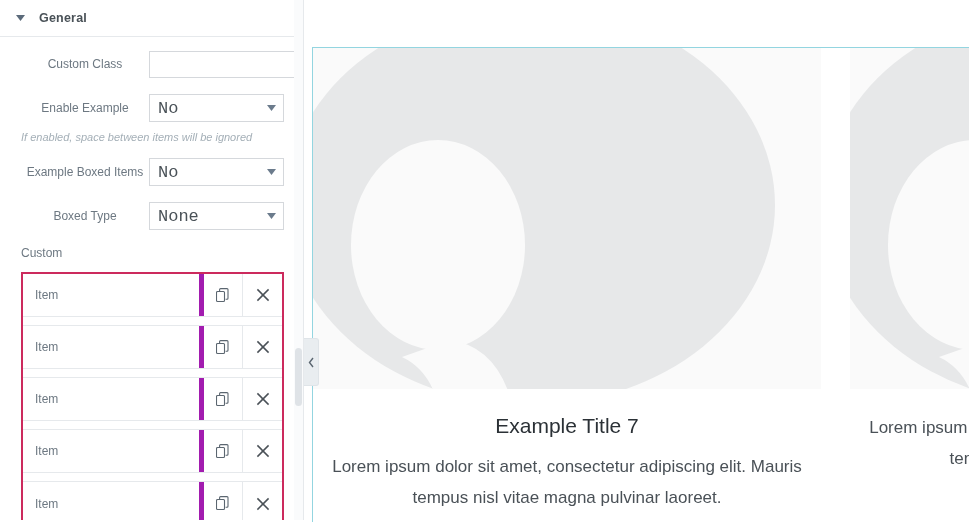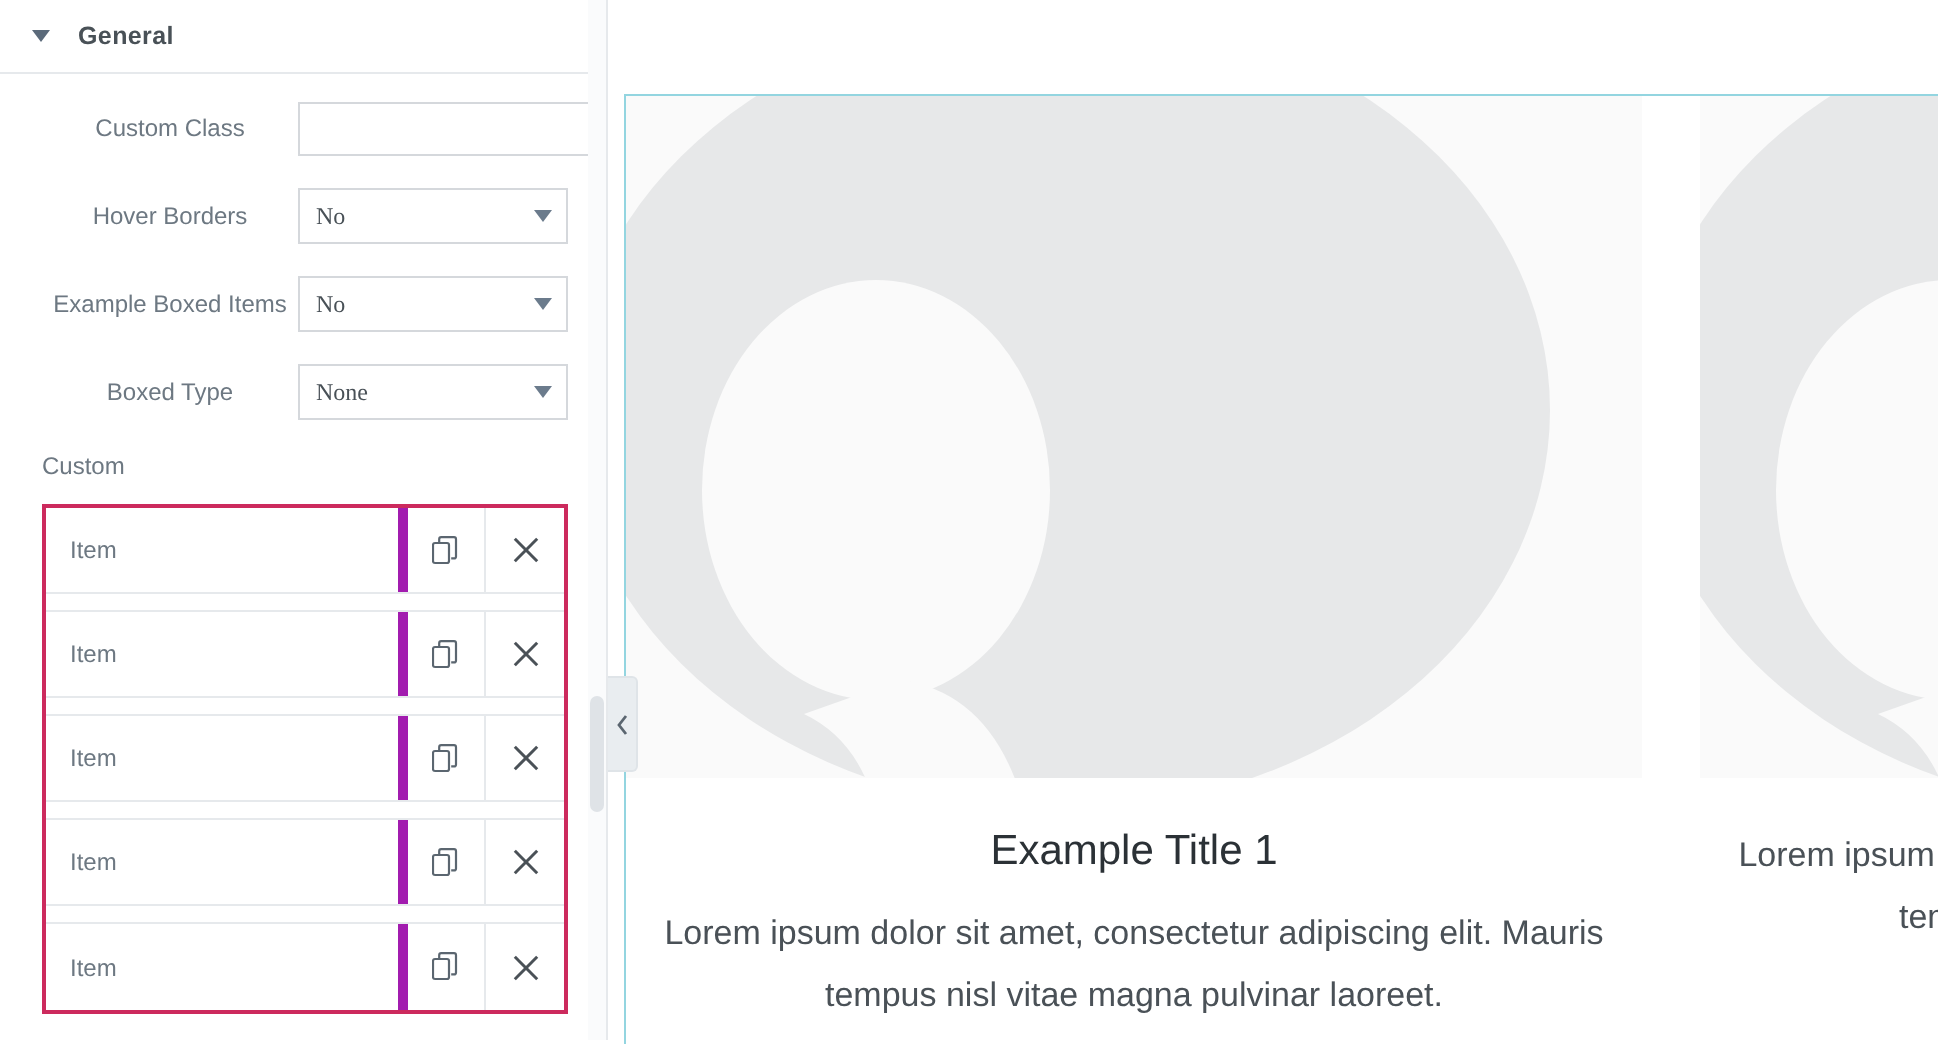--- a/index.html
+++ b/index.html
@@ -99,24 +99,24 @@
   .select-wrap {
     position: relative;
     flex: 1;
     height: 28px;
   }
   .select-wrap select {
     width: 100%;
     height: 28px;
     border: 1px solid #d5d8dc;
     background: #ffffff;
-    font-size: 12px;
+    font-size: 17px;
     color: #495157;
     padding: 0 24px 0 8px;
-    font-family: Liberation Serif, serif;
+    font-family: Liberation Mono, monospace;
     -webkit-appearance: none;
     appearance: none;
     outline: none;
     cursor: pointer;
   }
   .select-caret {
     position: absolute;
     right: 8px;
     top: 50%;
     transform: translateY(-50%);
@@ -299,30 +299,31 @@
 
       <div class="ctrl-row">
         <span class="ctrl-label">Custom Class</span>
         <span class="input-group">
           <input type="text" value="" style="">
 
         </span>
       </div>
 
       <div class="ctrl-row">
-        <span class="ctrl-label">Hover Borders</span>
+        <span class="ctrl-label">Enable Example</span>
         <span class="select-wrap">
           <select>
             <option>No</option>
           </select>
           <svg class="select-caret" width="9" height="6" viewBox="0 0 9 6">
               <polygon points="0,0 9,0 4.5,6" fill="#6b7b8c"></polygon>
             </svg>
         </span>
       </div>
+      <div class="ctrl-desc">If enabled, space between items will be ignored</div>
 
       <div class="ctrl-row">
         <span class="ctrl-label">Example Boxed Items</span>
         <span class="select-wrap">
           <select>
             <option>No</option>
           </select>
           <svg class="select-caret" width="9" height="6" viewBox="0 0 9 6">
               <polygon points="0,0 9,0 4.5,6" fill="#6b7b8c"></polygon>
             </svg>
@@ -445,21 +446,21 @@
     <div class="cards">
 
       <div class="card">
         <div class="card-media">
           <svg class="glyph" viewBox="0 0 625 430">
             <ellipse cx="312" cy="190" rx="245" ry="200" fill="#e7e8e9"></ellipse>
             <ellipse cx="220" cy="230" rx="87" ry="105" fill="#fafafa"></ellipse>
             <path d="M232 325 q58 8 68 95 l-76 0 q-2 -60 -40 -78 z" fill="#fafafa"></path>
           </svg>
         </div>
-        <div class="card-title">Example Title 1</div>
+        <div class="card-title">Example Title 7</div>
         <div class="card-text">Lorem ipsum dolor sit amet, consectetur adipiscing elit. Mauris tempus nisl vitae magna pulvinar laoreet.</div>
       </div>
 
       <div class="card">
         <div class="card-media">
           <svg class="glyph" viewBox="0 0 625 430">
             <ellipse cx="312" cy="190" rx="245" ry="200" fill="#e7e8e9"></ellipse>
             <ellipse cx="220" cy="230" rx="87" ry="105" fill="#fafafa"></ellipse>
             <path d="M232 325 q58 8 68 95 l-76 0 q-2 -60 -40 -78 z" fill="#fafafa"></path>
           </svg>

